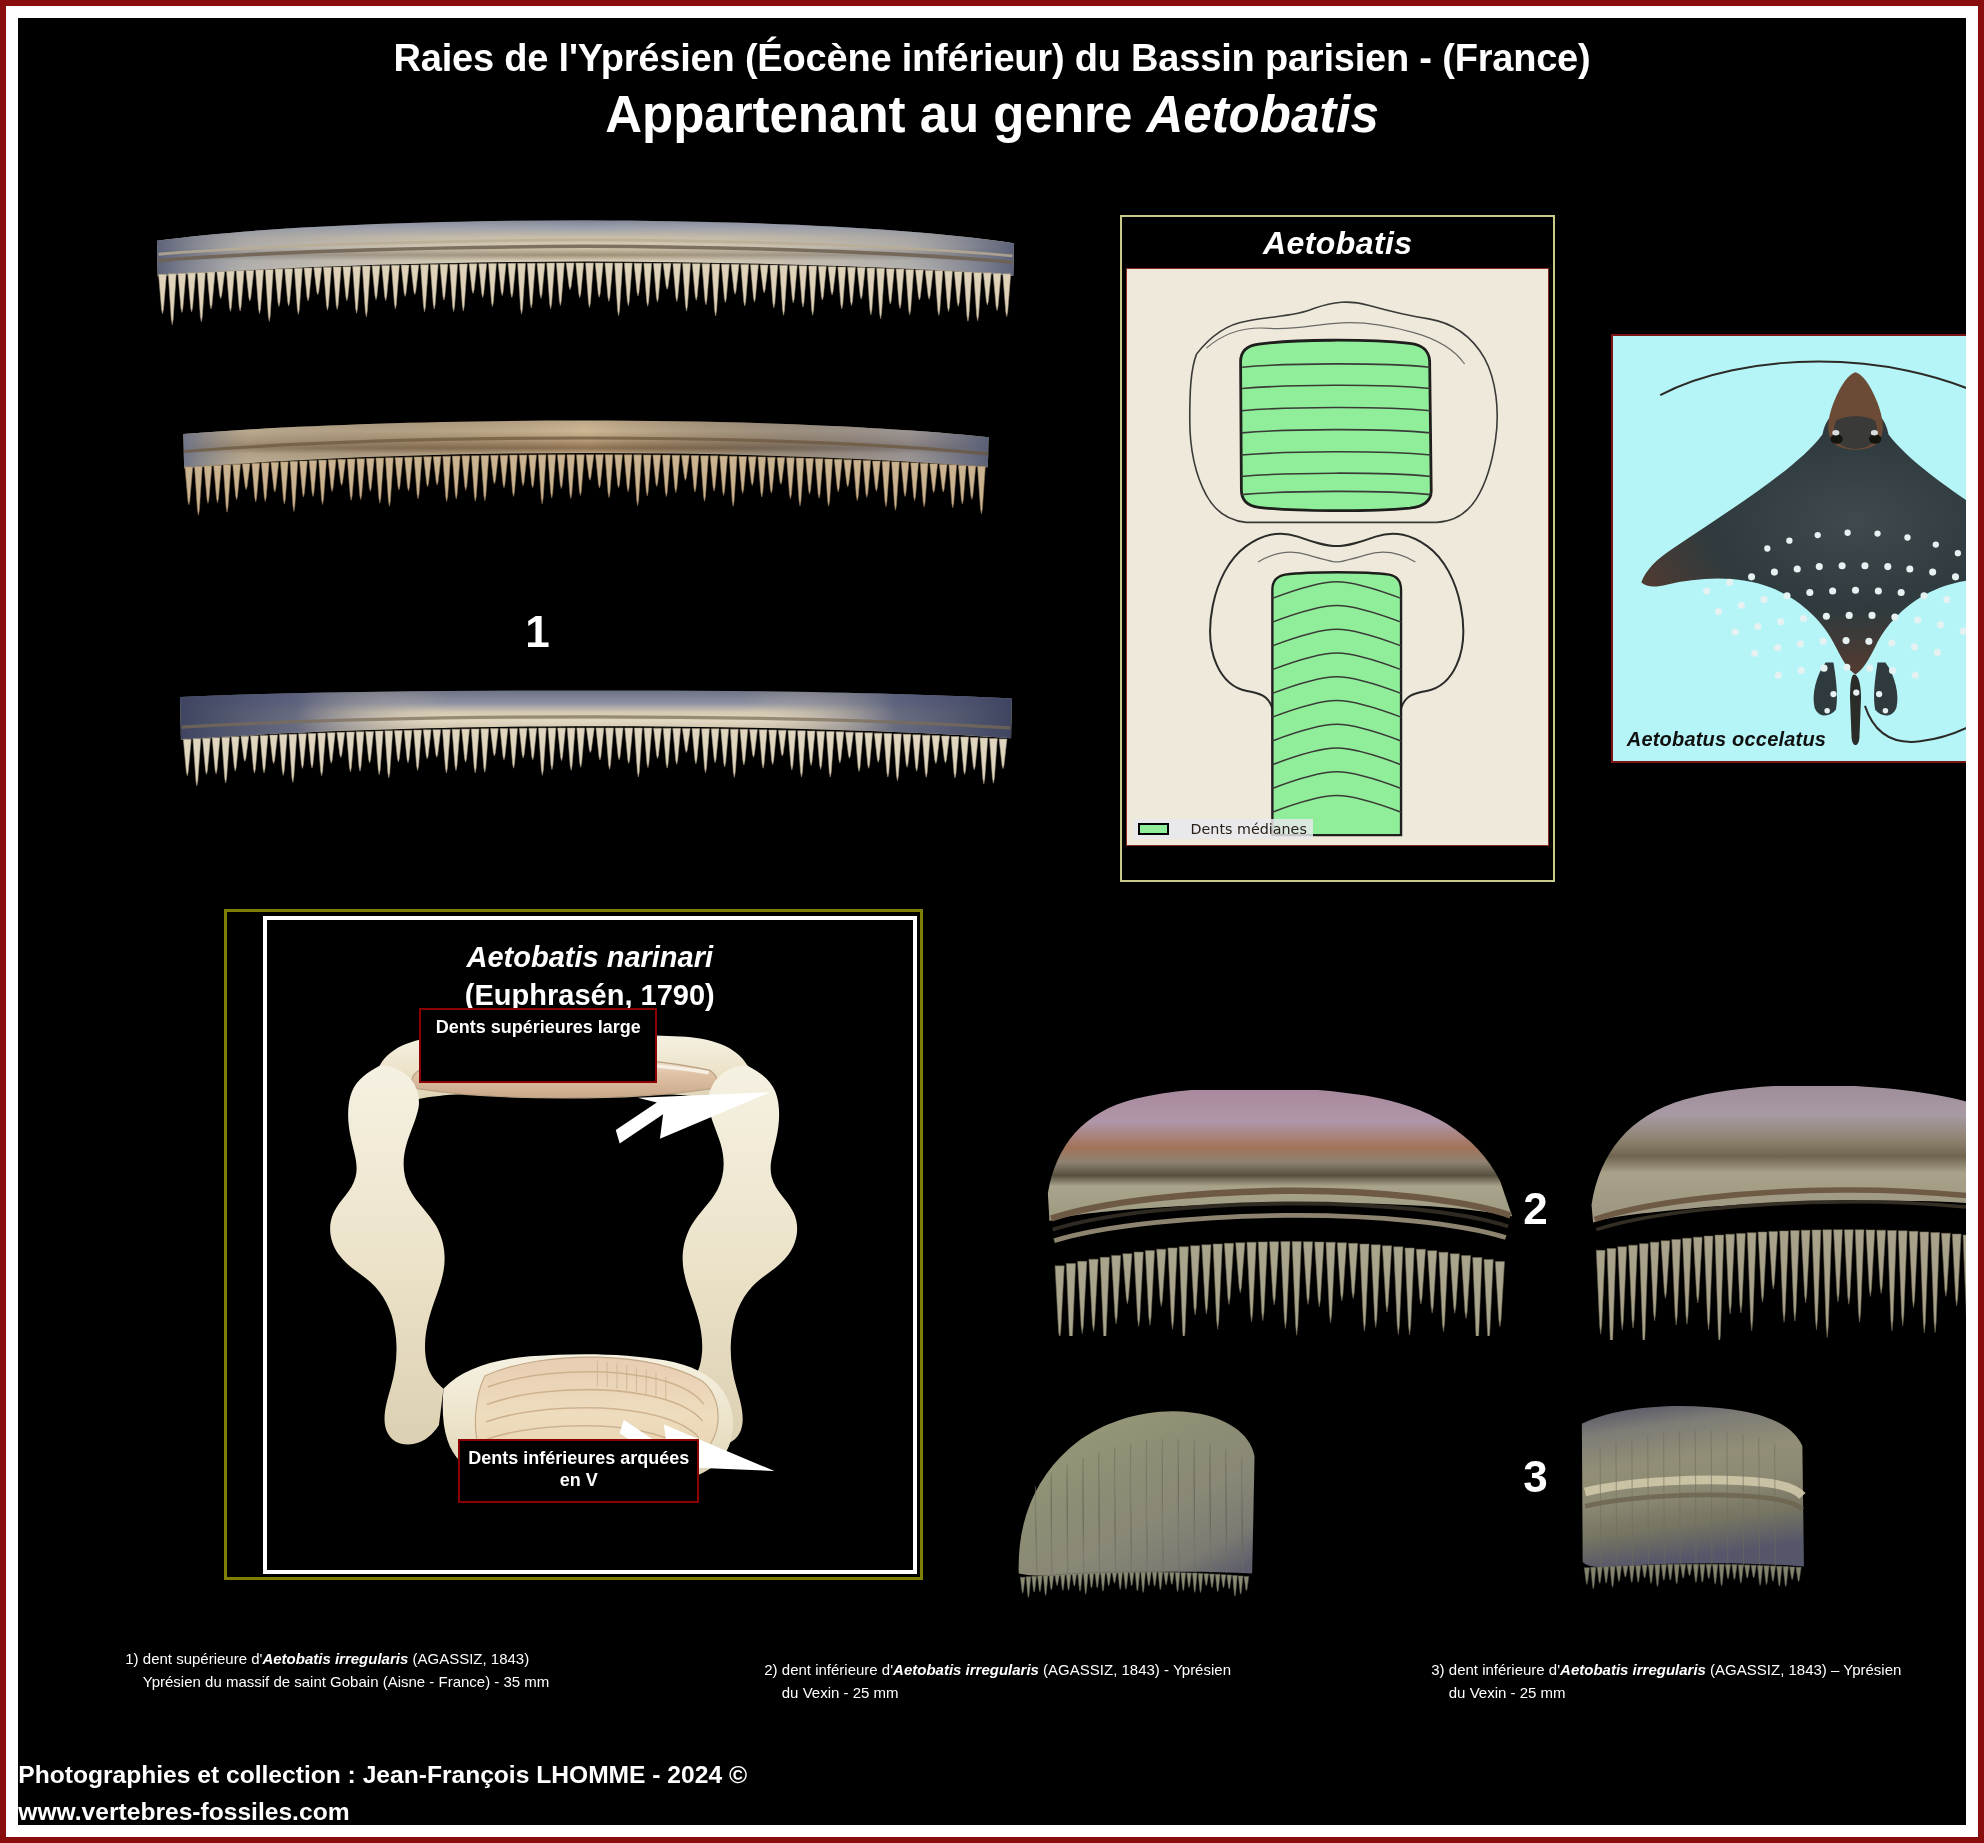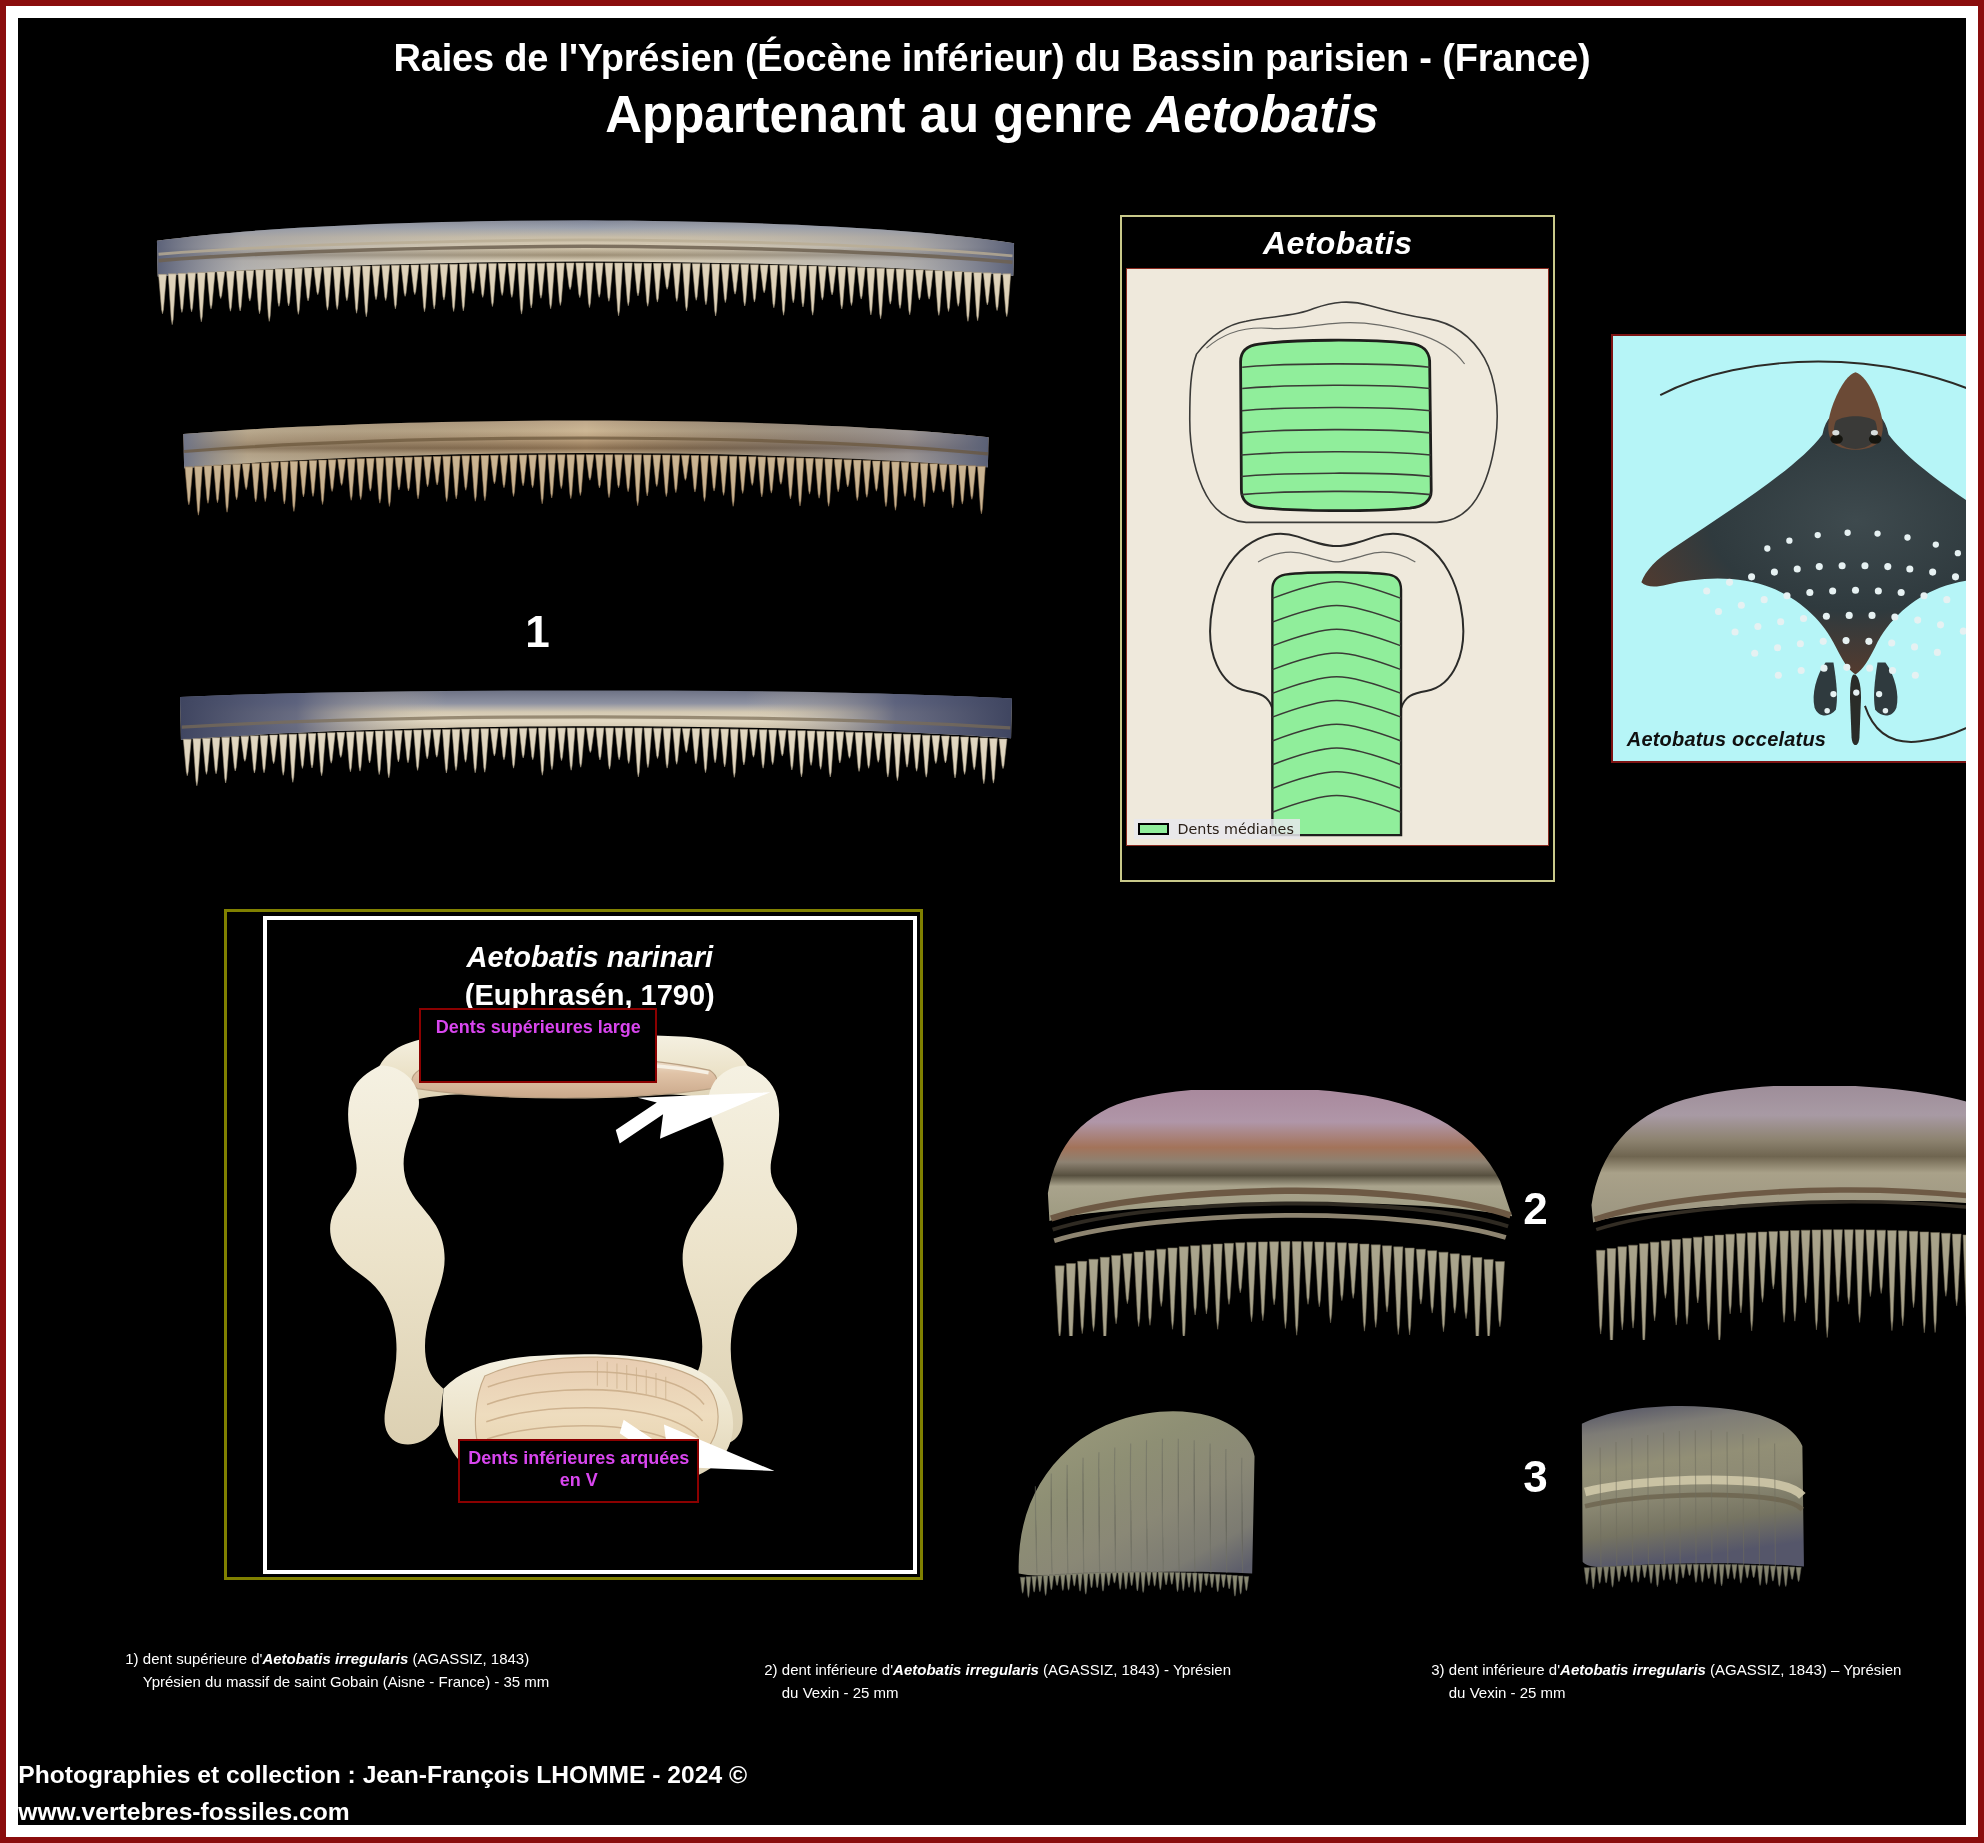--- a/index.html
+++ b/index.html
@@ -89,21 +89,21 @@
     height: 578px;
     background: #efe9dc;
     border: 1.2px solid #8a2a20;
     overflow: hidden;
   }
   #aetobatis-legend {
     position: absolute;
     left: 7.1px; bottom: 5.6px;
     display: flex;
     align-items: center;
-    gap: 9px;
+    gap: 22px;
     background: rgba(232,232,236,0.85);
     padding: 2.4px 6.4px 2.4px 3.2px;
   }
   #aetobatis-legend .swatch {
     width: 31px; height: 12.7px;
     background: #90ee9b;
     border: 2.4px solid #000;
   }
   #aetobatis-legend .legend-text {
     color: #2a2018;
@@ -156,21 +156,21 @@
     font-size: 29px;
     font-weight: bold;
     line-height: 1.3;
   }
   #narinari-title .sp { font-style: italic; }
 
   .callout {
     position: absolute;
     background: #000000;
     border: 2.4px solid #8b0000;
-    color: #d946ef;
+    color: #ffffff;
     font-size: 18px;
     font-weight: bold;
     text-align: center;
     line-height: 1.22;
     padding: 6.4px 7.1px;
   }
   #callout-upper { left: 401px; top: 990px; width: 238px; height: 75px; }
   #callout-lower { left: 400px; top: 1421px; width: 241px; height: 64px; margin-left: 40px; }
 
   .arrow-svg { position: absolute; pointer-events: none; }

